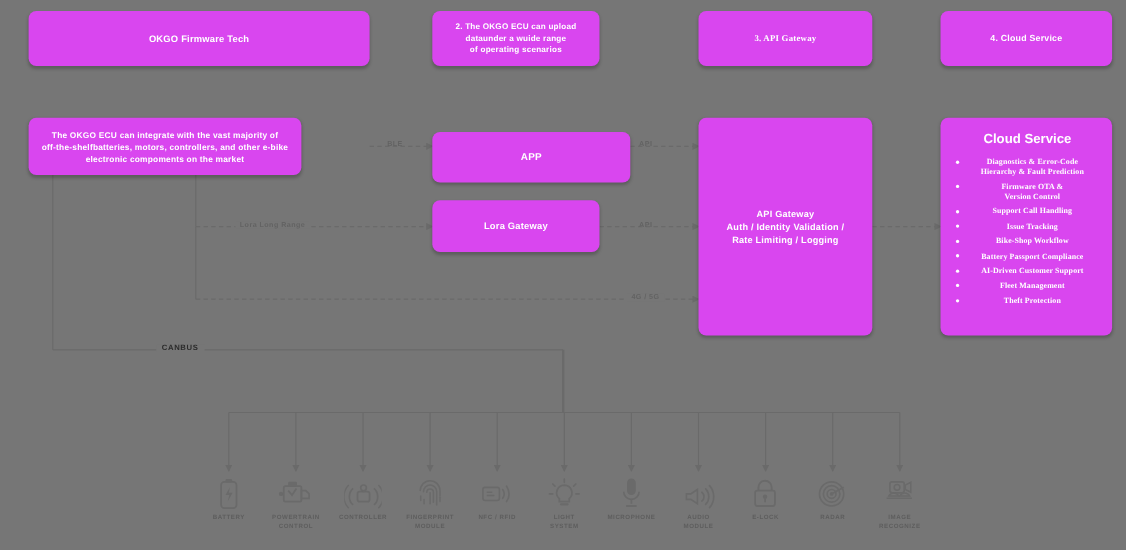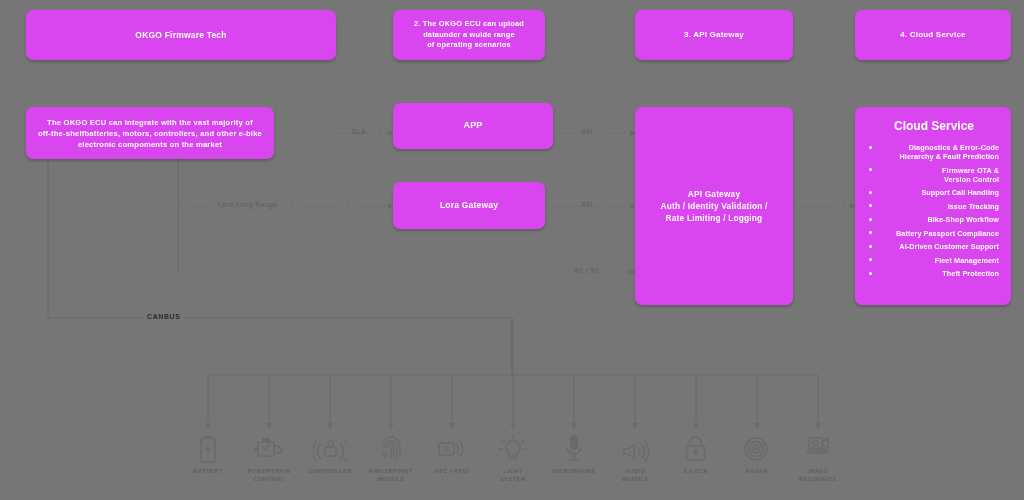--- a/index.html
+++ b/index.html
@@ -26,39 +26,39 @@
     box-sizing:border-box;
     font-weight:bold;
     letter-spacing:.2px;
     line-height:1.45;
   }
   .box .txt{padding:0 8px;}
 
   
   #box-firmware{left:26px;top:10px;width:310px;height:50px;font-size:8.5px;}
   #box-upload{left:393px;top:10px;width:152px;height:50px;font-size:7.4px;}
-  #box-apigw-head{left:635px;top:10px;width:158px;height:50px;font-size:8px;}
+  #box-apigw-head{left:635px;top:10px;width:158px;height:50px;font-size:8px;font-family:Liberation Serif, serif;}
   #box-cloud-head{left:855px;top:10px;width:156px;height:50px;font-size:8px;}
 
   
   #box-ecu{left:26px;top:107px;width:248px;height:52px;font-size:7.6px;}
-  #box-app{left:393px;top:103px;width:160px;height:46px;font-size:9px;}
+  #box-app{left:393px;top:120px;width:180px;height:46px;font-size:9px;}
   #box-lora{left:393px;top:182px;width:152px;height:47px;font-size:8.5px;}
   #box-apigw{left:635px;top:107px;width:158px;height:198px;font-size:8.3px;}
 
   
   #box-cloud{
     left:855px;top:107px;width:156px;height:198px;
     display:block;padding:10px 10px 8px 12px;
     font-size:7.2px;font-weight:bold;
   }
   #box-cloud .panel-title{
     font-size:12px;font-weight:bold;margin:1px 0 8px 0;text-align:center;letter-spacing:0;
   }
-  #box-cloud ul{list-style:none;margin:2px;padding:0;text-align:right;}
+  #box-cloud ul{list-style:none;margin:2px;padding:0;text-align:center;font-family:Liberation Serif, serif;}
   #box-cloud li{
     position:relative;padding-left:9px;margin-bottom:4.5px;line-height:1.25;letter-spacing:.1px;
   }
   #box-cloud li:before{
     content:"";position:absolute;left:0;top:2.6px;
     width:3px;height:3px;border-radius:50%;background:#ffffff;
   }
 
   
   .conn-label{

